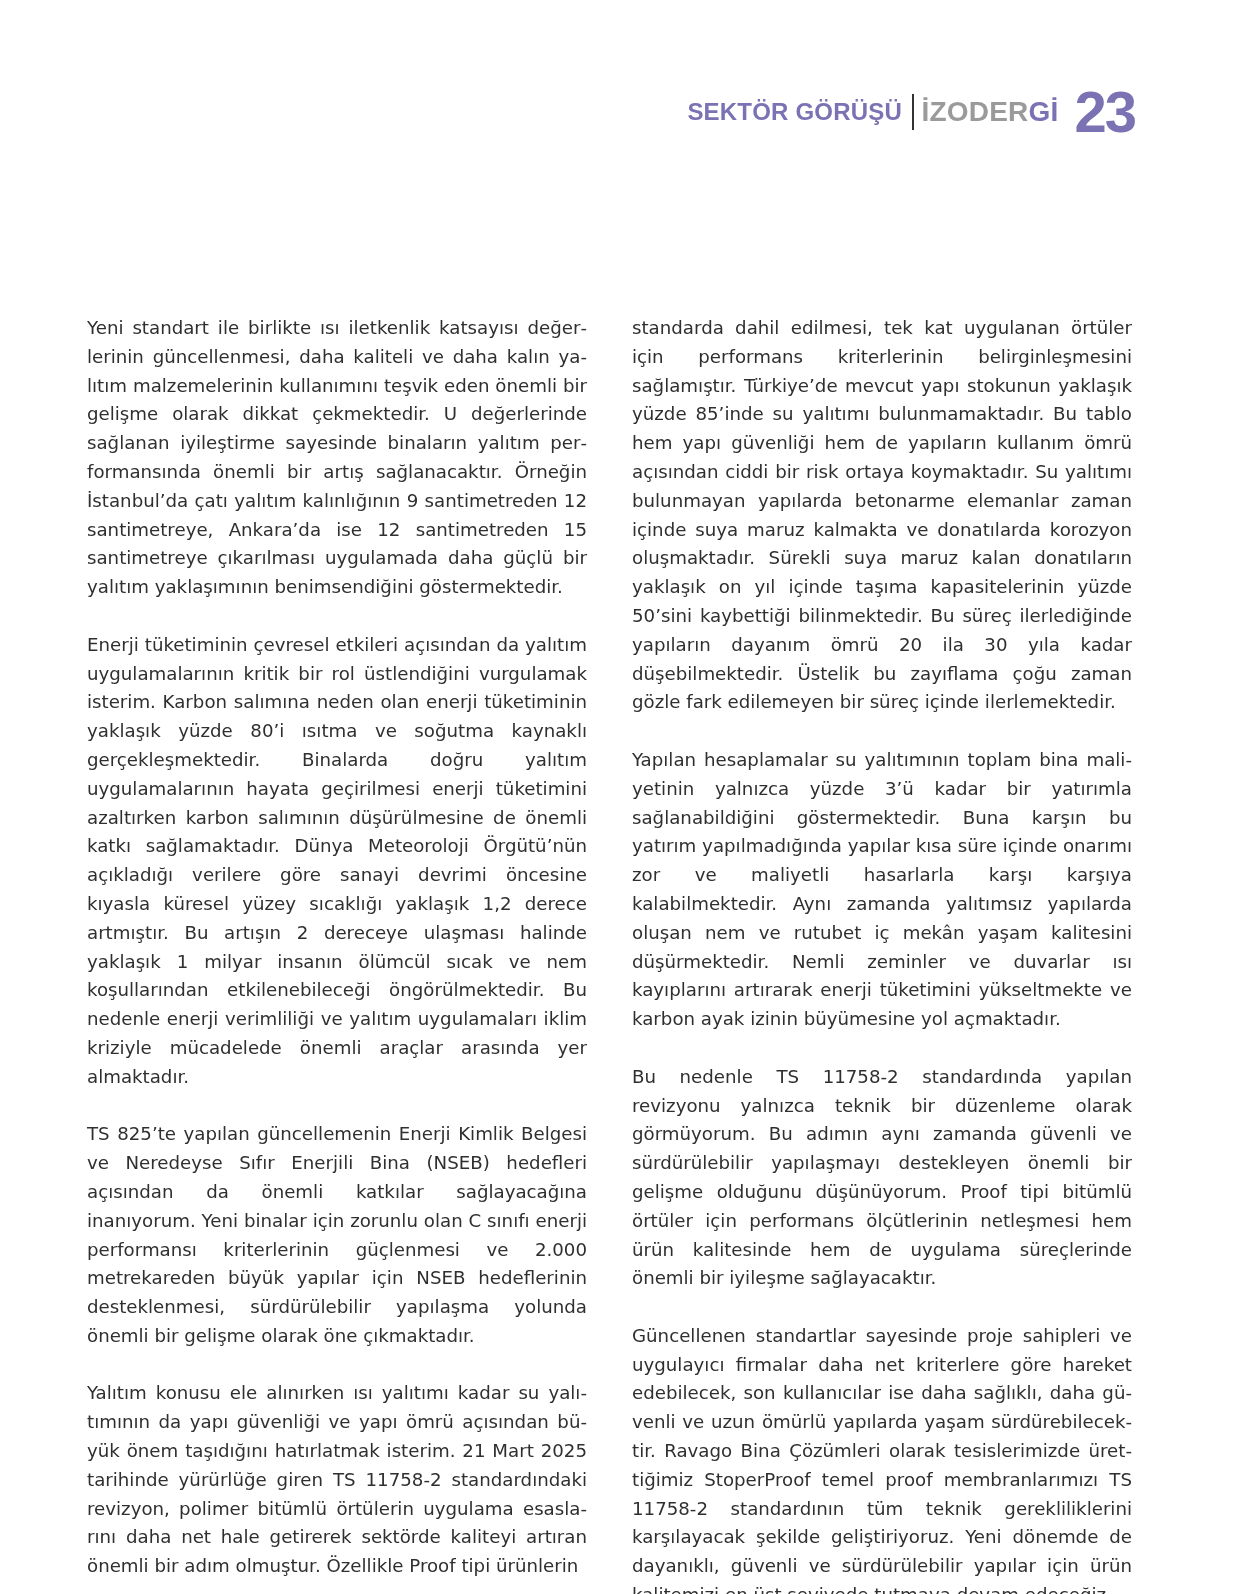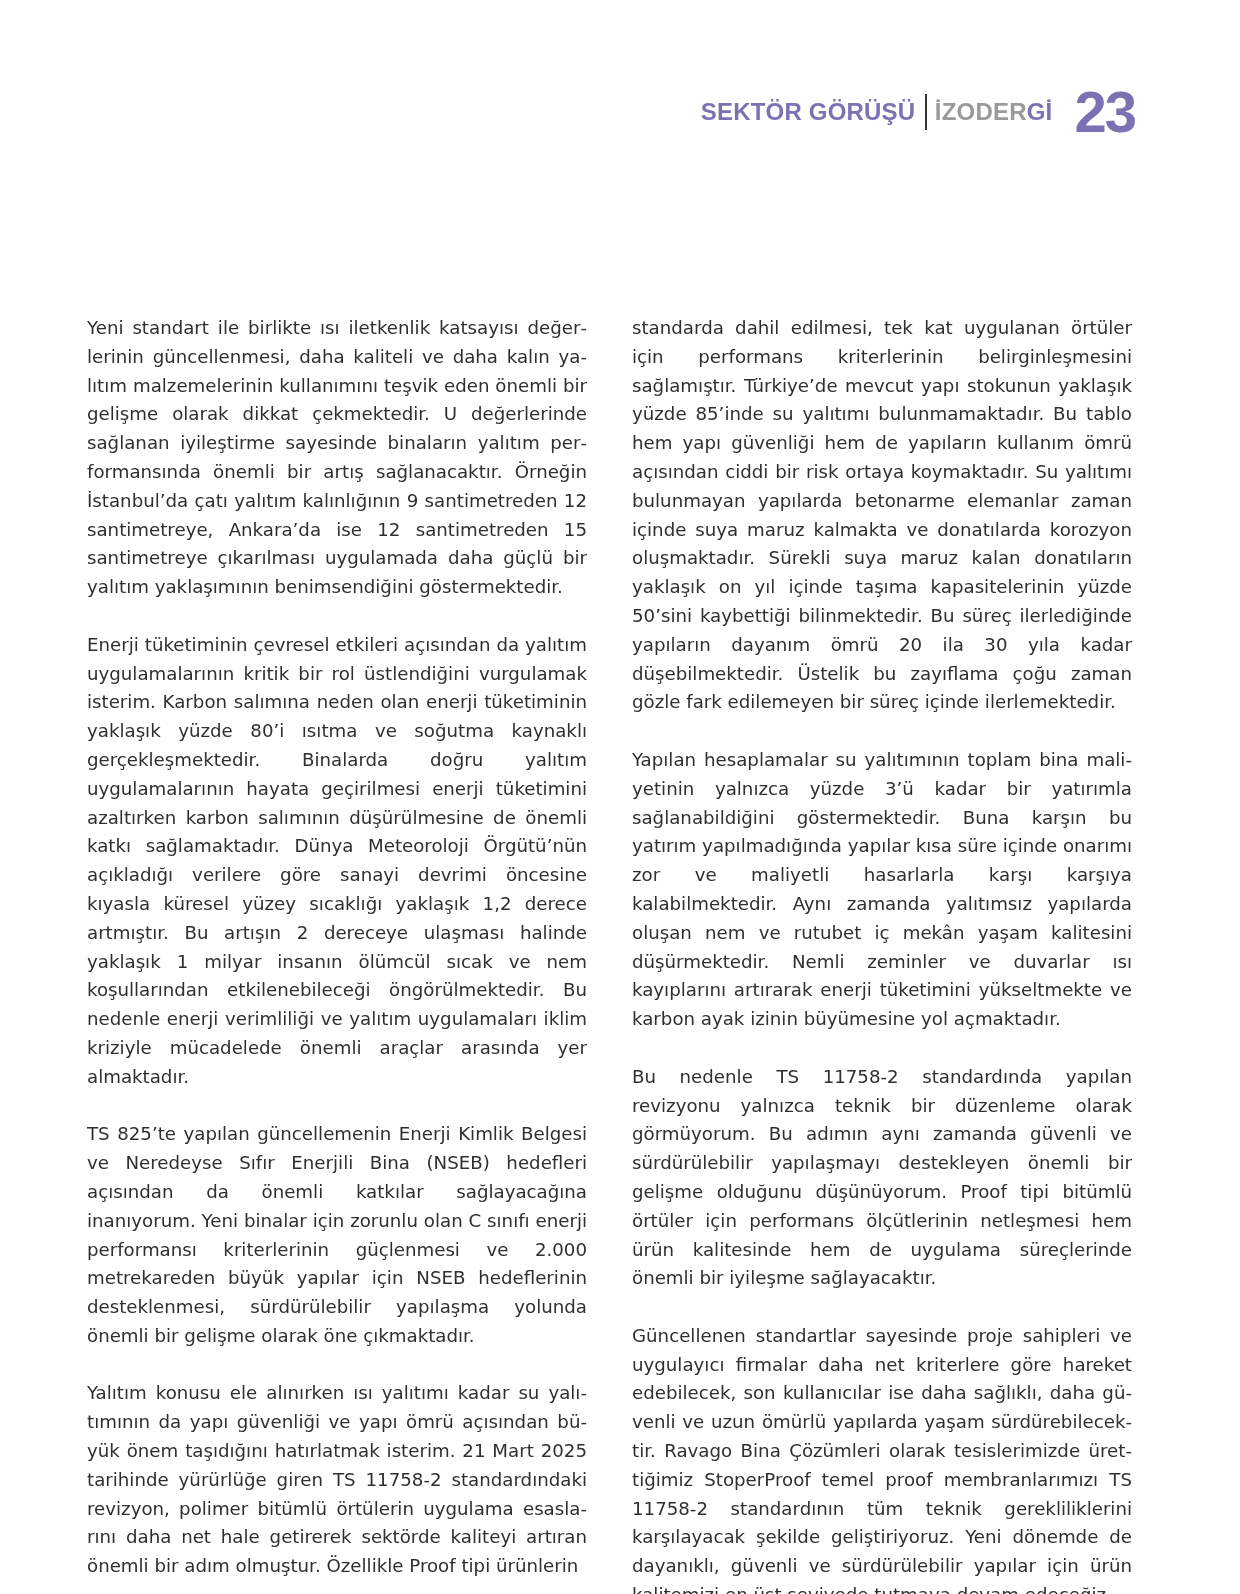--- a/index.html
+++ b/index.html
@@ -32,31 +32,31 @@
     }
     .header .divider {
       width: 1.5px;
       height: 36px;
       background: #333333;
       margin: 0 8px 0 10px;
     }
     .header .mag {
       font-family: "Liberation Sans", sans-serif;
       font-weight: bold;
-      font-size: 24px;
+      font-size: 28px;
       letter-spacing: 0.2px;
     }
     .header .mag .gray { color: #9a9a9a; }
     .header .mag .purple { color: #7b72b4; }
     .header .page-num {
       font-family: "Liberation Sans", sans-serif;
       font-weight: bold;
       font-size: 58px;
       color: #7b72b4;
-      margin-left: 22px;
+      margin-left: 16px;
       letter-spacing: -2px;
       line-height: 1;
     }
     .column {
       position: absolute;
       top: 272px;
       width: 500px;
       color: #2f2f2f;
       font-size: 18.2px;
       line-height: 28.8px;

